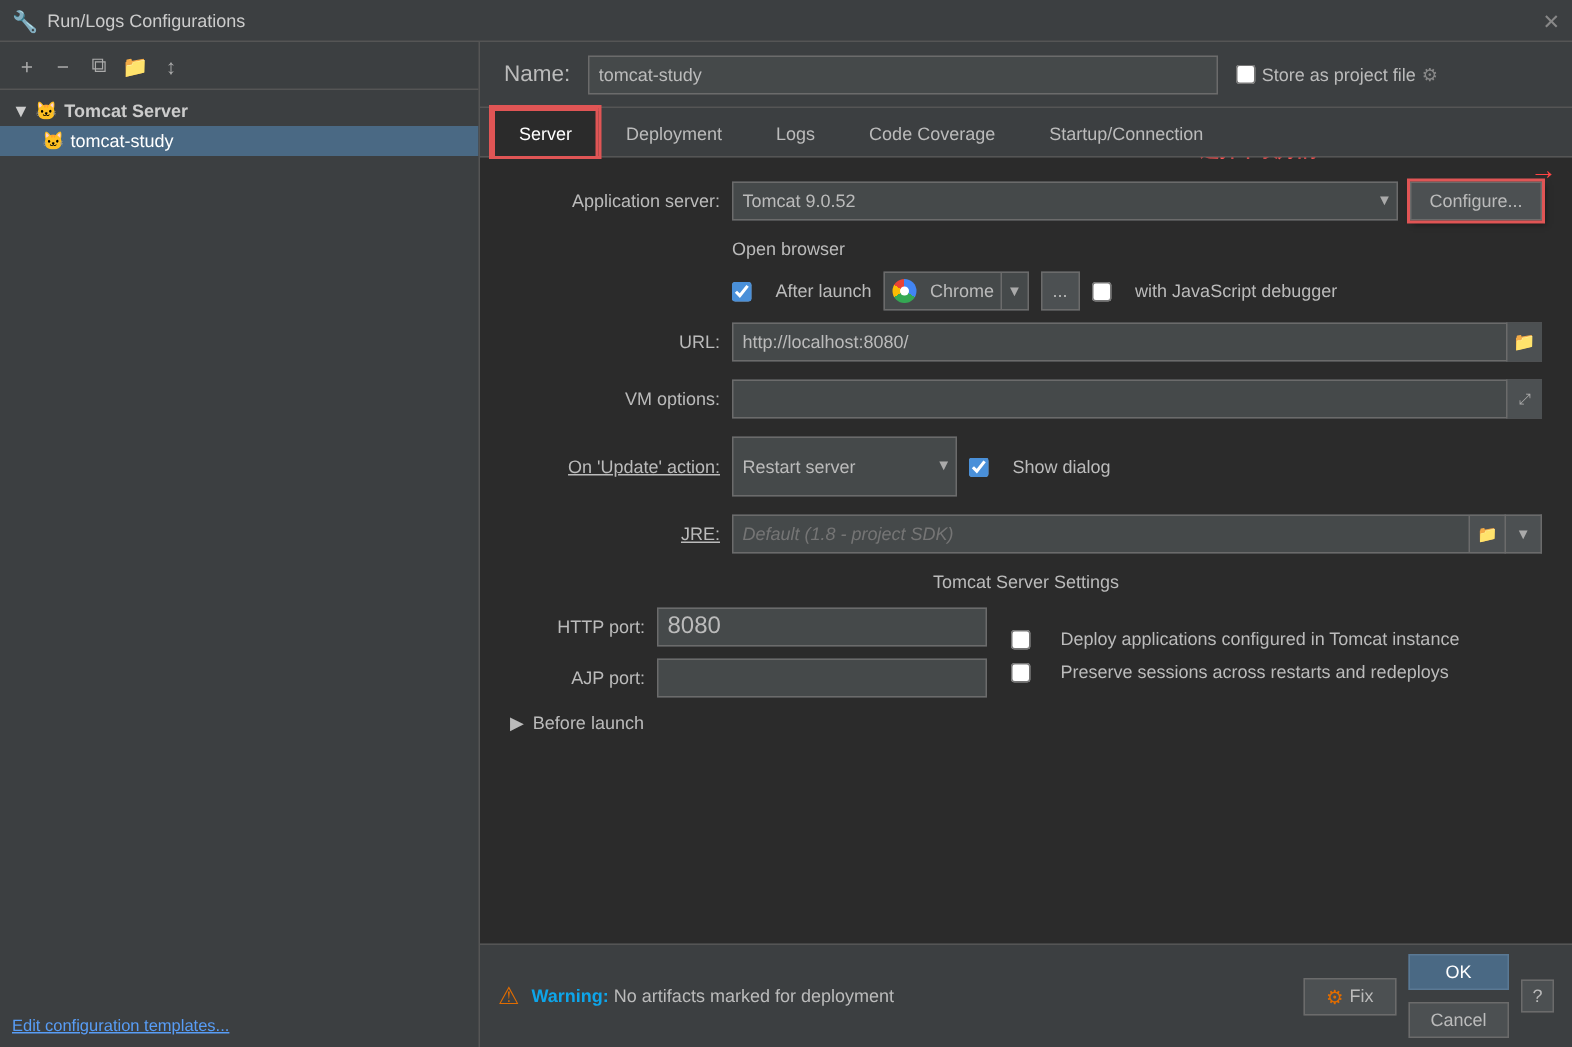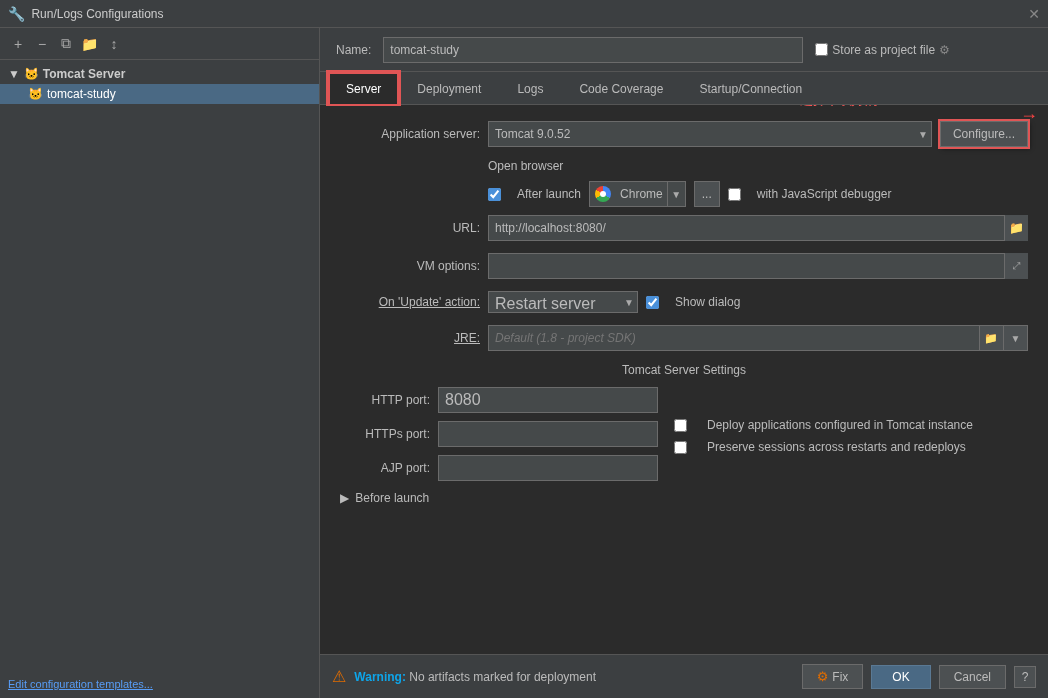--- a/index.html
+++ b/index.html
@@ -118,21 +118,21 @@
       display: flex;
       align-items: center;
       padding: 8px 16px;
       gap: 12px;
       border-bottom: 1px solid #555;
       background: #3c3f41;
       min-height: 44px;
     }
     .config-header label {
       color: #bbb;
-      font-size: 12px;
+      font-size: 15px;
     }
     .config-header input[type="text"] {
       flex: 1;
       background: #45494a;
       border: 1px solid #6b6b6b;
       color: #bbb;
       padding: 3px 6px;
       font-size: 12px;
       outline: none;
       height: 26px;
@@ -410,22 +410,22 @@
     .update-select-wrap {
       position: relative;
       width: 150px;
     }
     .update-select {
       width: 100%;
       background: #45494a;
       border: 1px solid #6b6b6b;
       color: #bbb;
       padding: 3px 20px 3px 6px;
-      font-size: 16px;
-      height: 22px;
+      font-size: 12px;
+      height: 40px;
       outline: none;
       appearance: none;
       cursor: pointer;
     }
 
     .jre-row {
       display: flex;
       align-items: center;
       gap: 8px;
       margin-bottom: 12px;
@@ -559,20 +559,21 @@
       gap: 4px;
     }
     .fix-icon {
       color: #e06c00;
       font-size: 13px;
     }
 
     .dialog-buttons {
       display: flex;
       gap: 8px;
+      flex-direction: column;
     }
     .ok-btn {
       background: #4a6984;
       border: 1px solid #5a7994;
       color: #fff;
       padding: 4px 20px;
       font-size: 12px;
       cursor: pointer;
     }
     .cancel-btn {
@@ -785,24 +786,20 @@
         <div class="tomcat-settings-section">
           <div class="tomcat-settings-title">Tomcat Server Settings</div>
 
           <div style="display:flex; gap:16px;">
 
             <div class="port-section">
               <div class="port-row" style="margin-bottom:8px;">
                 <div class="port-label">HTTP port:</div>
                 <input type="text" class="port-input" value="8080" style="">
               </div>
-              <div class="port-row" style="margin-bottom:8px;">
-                <div class="port-label">HTTPs port:</div>
-                <input type="text" class="port-input" value="" style="">
-              </div>
               <div class="port-row">
                 <div class="port-label">AJP port:</div>
                 <input type="text" class="port-input" value="" style="">
               </div>
             </div>
 
             <div class="right-options">
               <label class="deploy-checkbox-label">
                 <input type="checkbox" style="">
                 <span class="underline-text">Deploy applications configured in Tomcat instance</span>

